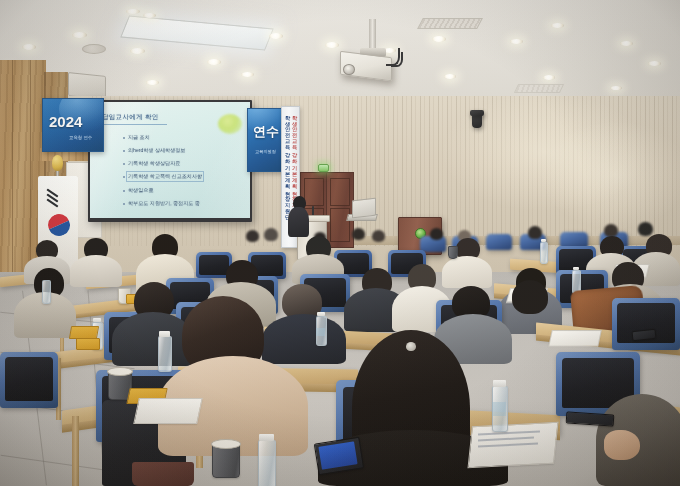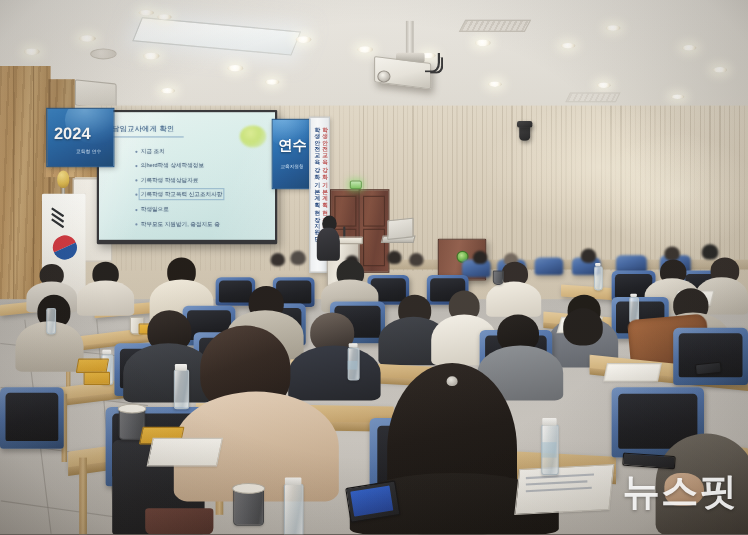--- a/index.html
+++ b/index.html
@@ -685,15 +685,14 @@
   <div class="bottle-cap" style="left:158.5px;top:331px;width:11px;height:6px;"></div>
 
   <div class="snack" style="left:128px;top:388px;width:36px;height:14px;transform:skewX(-12deg);"></div>
   <div class="snack" style="left:70px;top:326px;width:26px;height:11px;transform:skewX(-10deg);"></div>
 
   <div class="paper" style="left:136px;top:398px;width:62px;height:24px;transform:skewX(-12deg);"></div>
 
   <div class="warmcast"></div>
   <div class="vignette"></div>
 
-  <div class="watermark" style="left:566px;top:424px;font-size:34px;">뉴스핏</div>
 
 </div>
 
 </body></html>

